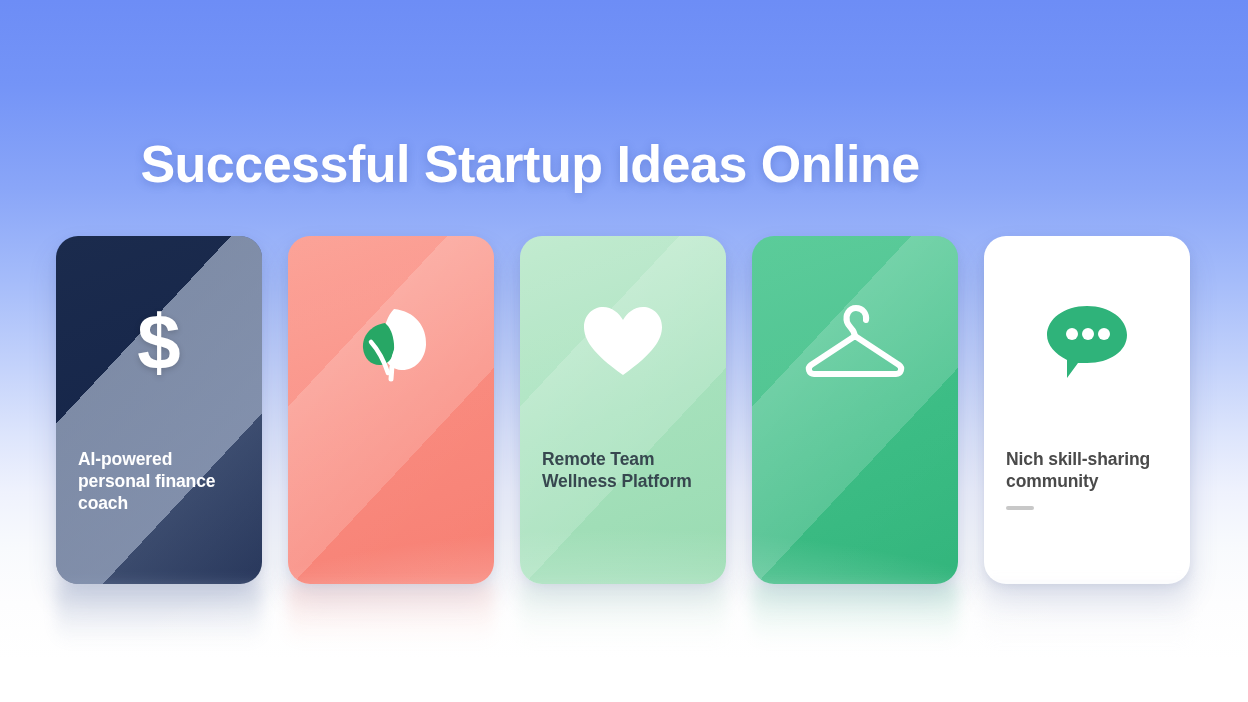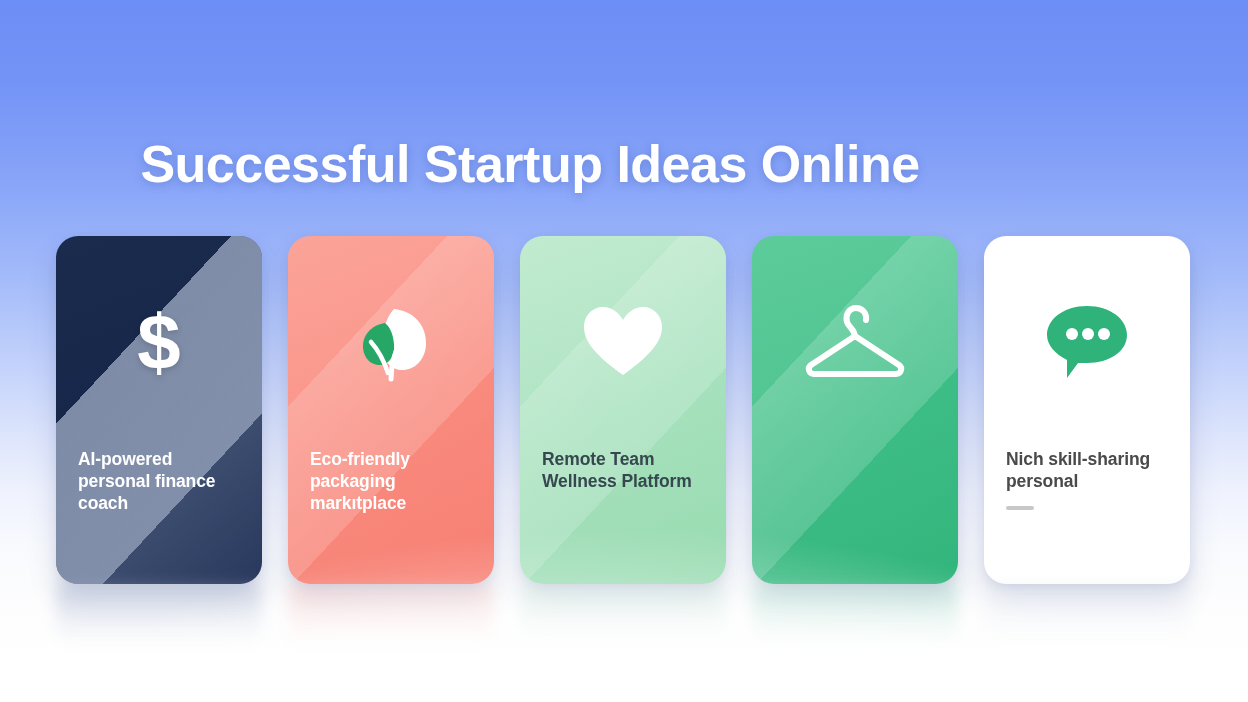--- a/index.html
+++ b/index.html
@@ -134,21 +134,21 @@
     margin: 14px 0 0 22px;
     width: 28px;
     height: 4px;
     border-radius: 2px;
     background: #c8c8c8;
   }
 
   
   .c-navy   { background: linear-gradient(160deg,#1b2b4d 0%, #16264a 55%, #122043 100%); }
   .c-coral  { background: linear-gradient(160deg,#fb9184 0%, #f98275 48%, #f7786b 100%); }
-  .c-mint   { background: linear-gradient(160deg,#b6e7c7 0%, #9fdfb7 50%, #93d9ad 100%); border-radius: 23px; }
+  .c-mint   { background: linear-gradient(160deg,#b6e7c7 0%, #9fdfb7 50%, #93d9ad 100%); }
   .c-green  { background: linear-gradient(160deg,#3cc287 0%, #2fb97d 50%, #27b175 100%); }
   .c-white  { background: #ffffff; }
 
   .t-white { color: #ffffff; }
   .t-slate { color: #37474f; }
   .t-gray  { color: #4a4a4a; }
 
   .dollar {
     font-size: 78px;
     font-weight: bold;
@@ -204,21 +204,20 @@
       <div class="sheen"></div>
       <div class="card-inner">
         <div class="icon-wrap">
           <svg width="88" height="82" viewBox="0 0 88 82">
             <path d="M47 8 C68 10 80 26 79 44 C78 60 66 70 54 69 C41 68 33 55 35 39 C37 24 41 14 47 8 Z" fill="#ffffff"></path>
             <path d="M38 22 C24 24 15 35 16 47 C17 58 25 65 34 64 C43 63 48 54 47 43 C46 33 43 26 38 22 Z" fill="#27a765"></path>
             <path d="M44 78 C44 66 47 50 58 31" stroke="#ffffff" stroke-width="5" fill="none" stroke-linecap="round"></path>
             <path d="M41 72 C37 60 32 50 24 41" stroke="#ffffff" stroke-width="4.5" fill="none" stroke-linecap="round"></path>
           </svg>
         </div>
-        <div class="card-label t-white">Eco-friendly packaging markıtplace</div>
       </div>
     </div>
 
     <div class="card c-mint">
       <div class="sheen"></div>
       <div class="card-inner">
         <div class="icon-wrap">
           <svg width="82" height="74" viewBox="0 0 82 74">
             <path d="M41 70 C10 48 2 34 2 22 C2 10 11 2 21 2 C30 2 37 8 41 15 C45 8 52 2 61 2 C71 2 80 10 80 22 C80 34 72 48 41 70 Z" fill="#ffffff"></path>
           </svg>
@@ -243,21 +242,21 @@
       <div class="sheen"></div>
       <div class="card-inner">
         <div class="icon-wrap">
           <svg width="84" height="80" viewBox="0 0 84 80">
             <path d="M42 4 C65 4 82 17 82 33 C82 49 65 61 42 61 L33 61 L22 76 L22 58 C10 52 2 43 2 33 C2 17 19 4 42 4 Z" fill="#2fb37a"></path>
             <circle cx="27" cy="32" r="6" fill="#ffffff"></circle>
             <circle cx="43" cy="32" r="6" fill="#ffffff"></circle>
             <circle cx="59" cy="32" r="6" fill="#ffffff"></circle>
           </svg>
         </div>
-        <div class="card-label t-gray">Nich skill-sharing personal</div>
+        <div class="card-label t-gray">Nich skill-sharing community</div>
         <div class="rule"></div>
       </div>
     </div>
 
   </div>
 
   <div id="reflections">
     <div class="reflection r-navy"></div>
     <div class="reflection r-coral"></div>
     <div class="reflection r-mint"></div>

